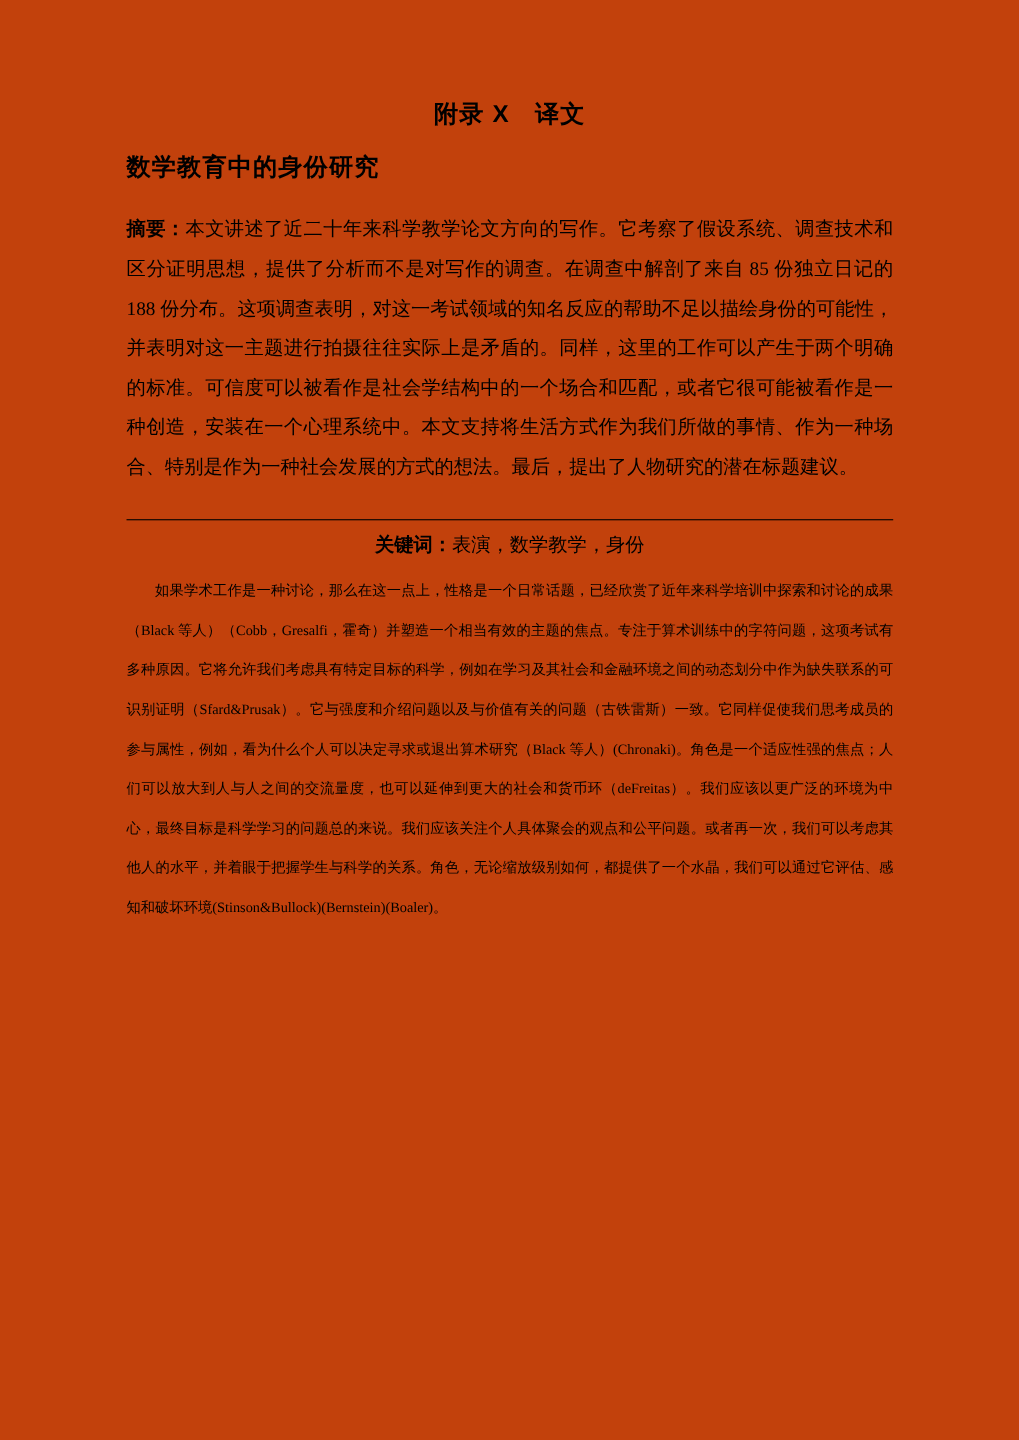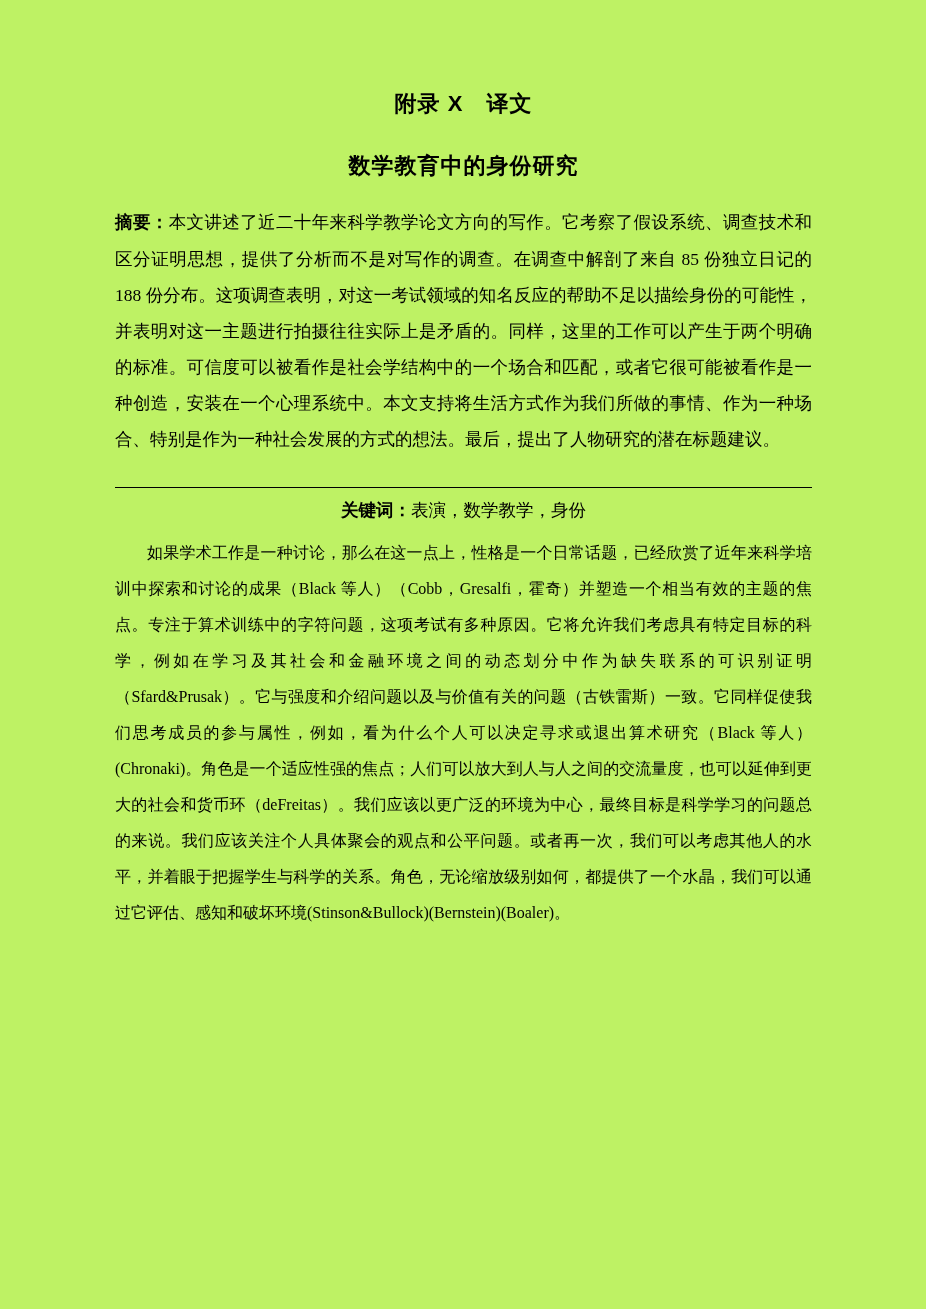--- a/index.html
+++ b/index.html
@@ -12,48 +12,48 @@
     height: 1309px;
     overflow: hidden;
     font-family: "Liberation Serif", "DejaVu Serif", serif;
     color: #000000;
   }
   .page {
     box-sizing: border-box;
     width: 926px;
     height: 1309px;
     padding: 88px 114px 60px 115px;
-    background: #bef264;
+    background: #c2410c;
   }
   .doc-title {
     margin: 0;
     text-align: center;
     font-family: "Liberation Sans", "DejaVu Sans", sans-serif;
     font-size: 22px;
     font-weight: bold;
     line-height: 32px;
     letter-spacing: 1px;
   }
   .doc-subtitle {
-    margin: 30px 0 0 0;
-    text-align: center;
+    margin: 16px 0 0 0;
+    text-align: left;
     font-family: "Liberation Sans", "DejaVu Sans", sans-serif;
     font-size: 22px;
     font-weight: bold;
     line-height: 32px;
     letter-spacing: 1px;
   }
   .abstract {
     margin: 22px 0 0 0;
     font-size: 17.5px;
     line-height: 36px;
     text-align: justify;
   }
   .hei-label {
-    font-family: Liberation Mono, monospace;
+    font-family: Liberation Sans, sans-serif;
     font-weight: bold;
   }
   .separator {
     border: none;
     border-top: 1.5px solid #000000;
     margin: 30px 0 0 0;
     height: 0;
   }
   .keywords {
     margin: 4px 0 0 0;
@@ -67,21 +67,21 @@
     font-family: "Liberation Sans", "DejaVu Sans", sans-serif;
     font-size: 18px;
     font-weight: bold;
     line-height: 32px;
   }
   .section-heading .sec-num {
     margin-right: 16px;
   }
   .body-para {
     margin: 6px 0 0 0;
-    font-size: 16px;
+    font-size: 13px;
     line-height: 36px;
     text-align: justify;
     text-indent: 2em;
   }
 </style>
 </head>
 <body>
 
 <div class="page">
 

